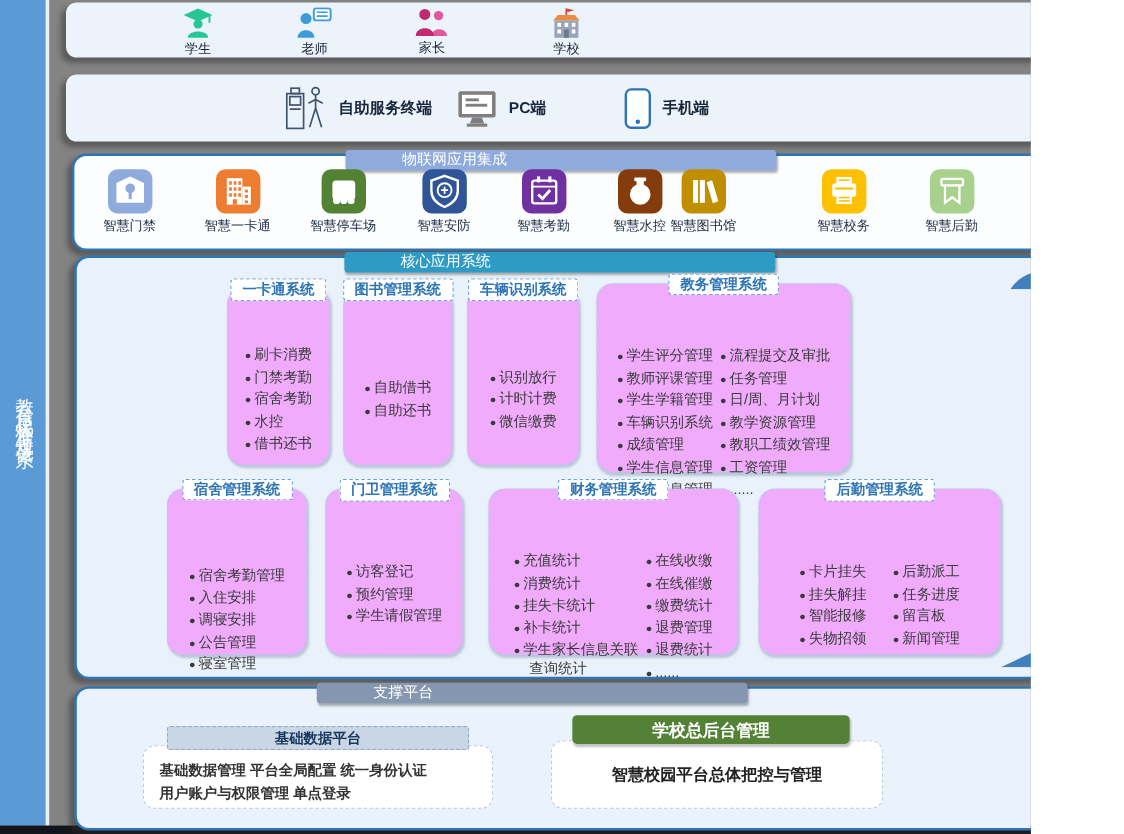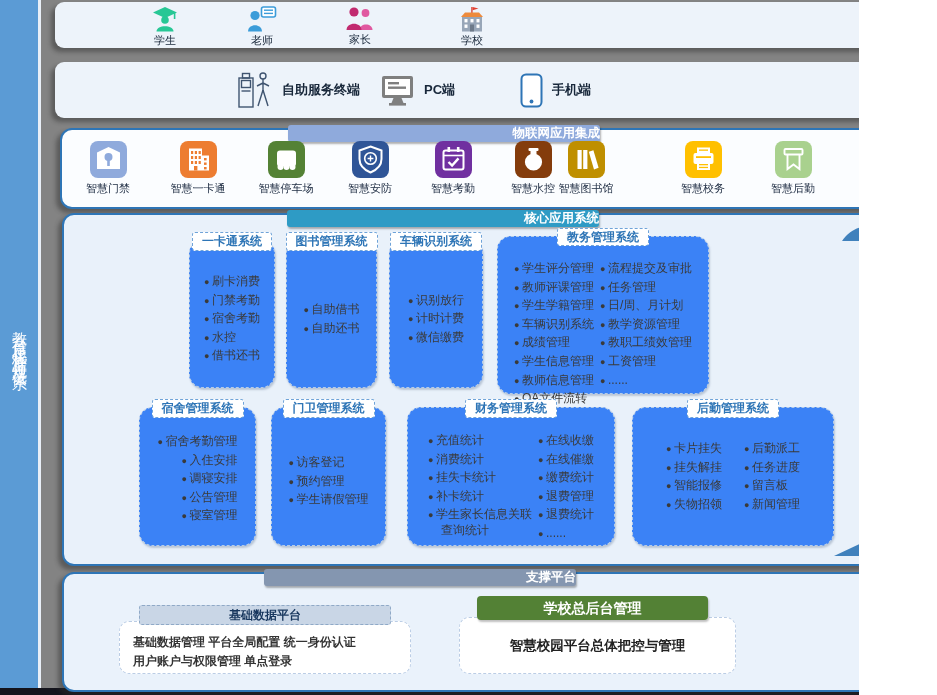--- a/index.html
+++ b/index.html
@@ -19,60 +19,60 @@
   #users{left:55px;top:2px;width:830px;height:46px;}
   #terminals{left:55px;top:62px;width:830px;height:56px;}
 
   
   .bpanel{position:absolute;border:2.5px solid #2E75B6;border-radius:12px;
           box-shadow:-4px 4px 4px rgba(45,45,45,.45);}
   #iot{left:60px;top:128px;width:824px;height:77px;background:#FBFDFF;}
   #core{left:62px;top:213px;width:822px;height:349px;background:#E9F1FA;}
   #support{left:62px;top:572px;width:822px;height:116px;background:#EAF2FB;}
 
-  .banner{position:absolute;width:312px;height:17px;border-radius:3px;color:#fff;font-weight:bold;
-          font-size:12.5px;text-align:right;line-height:17px;box-shadow:1px 2px 2px rgba(0,0,0,.3);}
+  .banner{position:absolute;width:312px;height:17px;border-radius:3px;color:#fff;font-weight:normal;
+          font-size:12.5px;text-align:left;line-height:17px;box-shadow:1px 2px 2px rgba(0,0,0,.3);padding-left:47px;}
   #iot .banner{left:226px;top:-5px;background:#8FAADC;}
   #core .banner{left:223px;top:-5px;background:#2E9BC5;}
   #support .banner{left:200px;top:-5px;background:#8496B0;}
 
   
   .ugroup{position:absolute;top:4px;width:64px;display:flex;flex-direction:column;align-items:center;}
   .ulabel{font-size:11px;color:#18273a;margin-top:1px;}
 
   
   .tgroup{position:absolute;top:0;height:56px;display:flex;align-items:center;gap:9px;}
   .tlabel{font-size:13px;font-weight:bold;color:#18273a;}
 
   
   .iot-item{position:absolute;top:11px;width:80px;display:flex;flex-direction:column;align-items:center;}
   .iot-ic{width:37px;height:37px;border-radius:8px;display:flex;align-items:center;justify-content:center;}
   .iot-label{font-size:11px;color:#223046;margin-top:3px;white-space:nowrap;}
 
   
-  .sysbox{position:absolute;background:#3b82f6;border:1px dashed #B3CBE8;border-radius:14px;
+  .sysbox{position:absolute;background:#f0abfc;border:1px dashed #B3CBE8;border-radius:14px;
           box-shadow:1px 2px 2px rgba(100,120,150,.35);display:flex;flex-direction:column;align-items:center;
-          box-sizing:border-box;}
+          box-sizing:border-box;gap:28px;}
   .systitle{margin-top:-9px;background:#fff;border:1px dashed #6FA3D8;border-radius:3px;padding:0 9px;
             height:17px;line-height:16px;font-size:12px;font-weight:bold;color:#2E75B6;white-space:nowrap;}
   .sysbox ul{list-style:none;margin:0;padding:0;font-size:12px;color:#3a3a3a;}
   .sysbox li{padding-left:13px;text-indent:-13px;margin:3px 0;line-height:1.3;}
   .sysbox li::before{content:"● ";font-size:9px;color:#3a3a3a;}
   .vcenter ul{margin:auto 0;}
   .cols{display:flex;margin-top:12px;}
   .cols .c2{margin-left:6px;}
   #sys0{left:125px;top:25px;width:86px;height:148px;}
   #sys1{left:222px;top:25px;width:91px;height:148px;}
   #sys2{left:325px;top:25px;width:94px;height:148px;}
   #sys3{left:433px;top:21px;width:212px;height:158px;}
   #sys4{left:75px;top:192px;width:117px;height:139px;}
   #sys5{left:207px;top:192px;width:115px;height:139px;justify-content:flex-end;}
   #sys6{left:343px;top:192px;width:208px;height:139px;}
   #sys7{left:568px;top:192px;width:202px;height:139px;}
-  #sys4 ul{margin-top:13px;text-align:right;}
+  #sys4 ul{margin-top:24px;}
   #sys7 .cols{margin-top:20px;}
   #sys7 .c2{margin-left:22px;}
   .swoosh{position:absolute;opacity:.9;}
   .swoosh.tr{right:14px;top:10px;}
   .swoosh.br{right:22px;bottom:8px;}
 
   
   .pill{position:absolute;text-align:center;font-weight:bold;border-radius:3px;z-index:2;}
   #basePill{left:75px;top:31px;width:250px;height:18px;line-height:18px;background:#C9D6E6;
             border:1px dashed #8FA9C7;color:#17365D;font-size:12px;}

